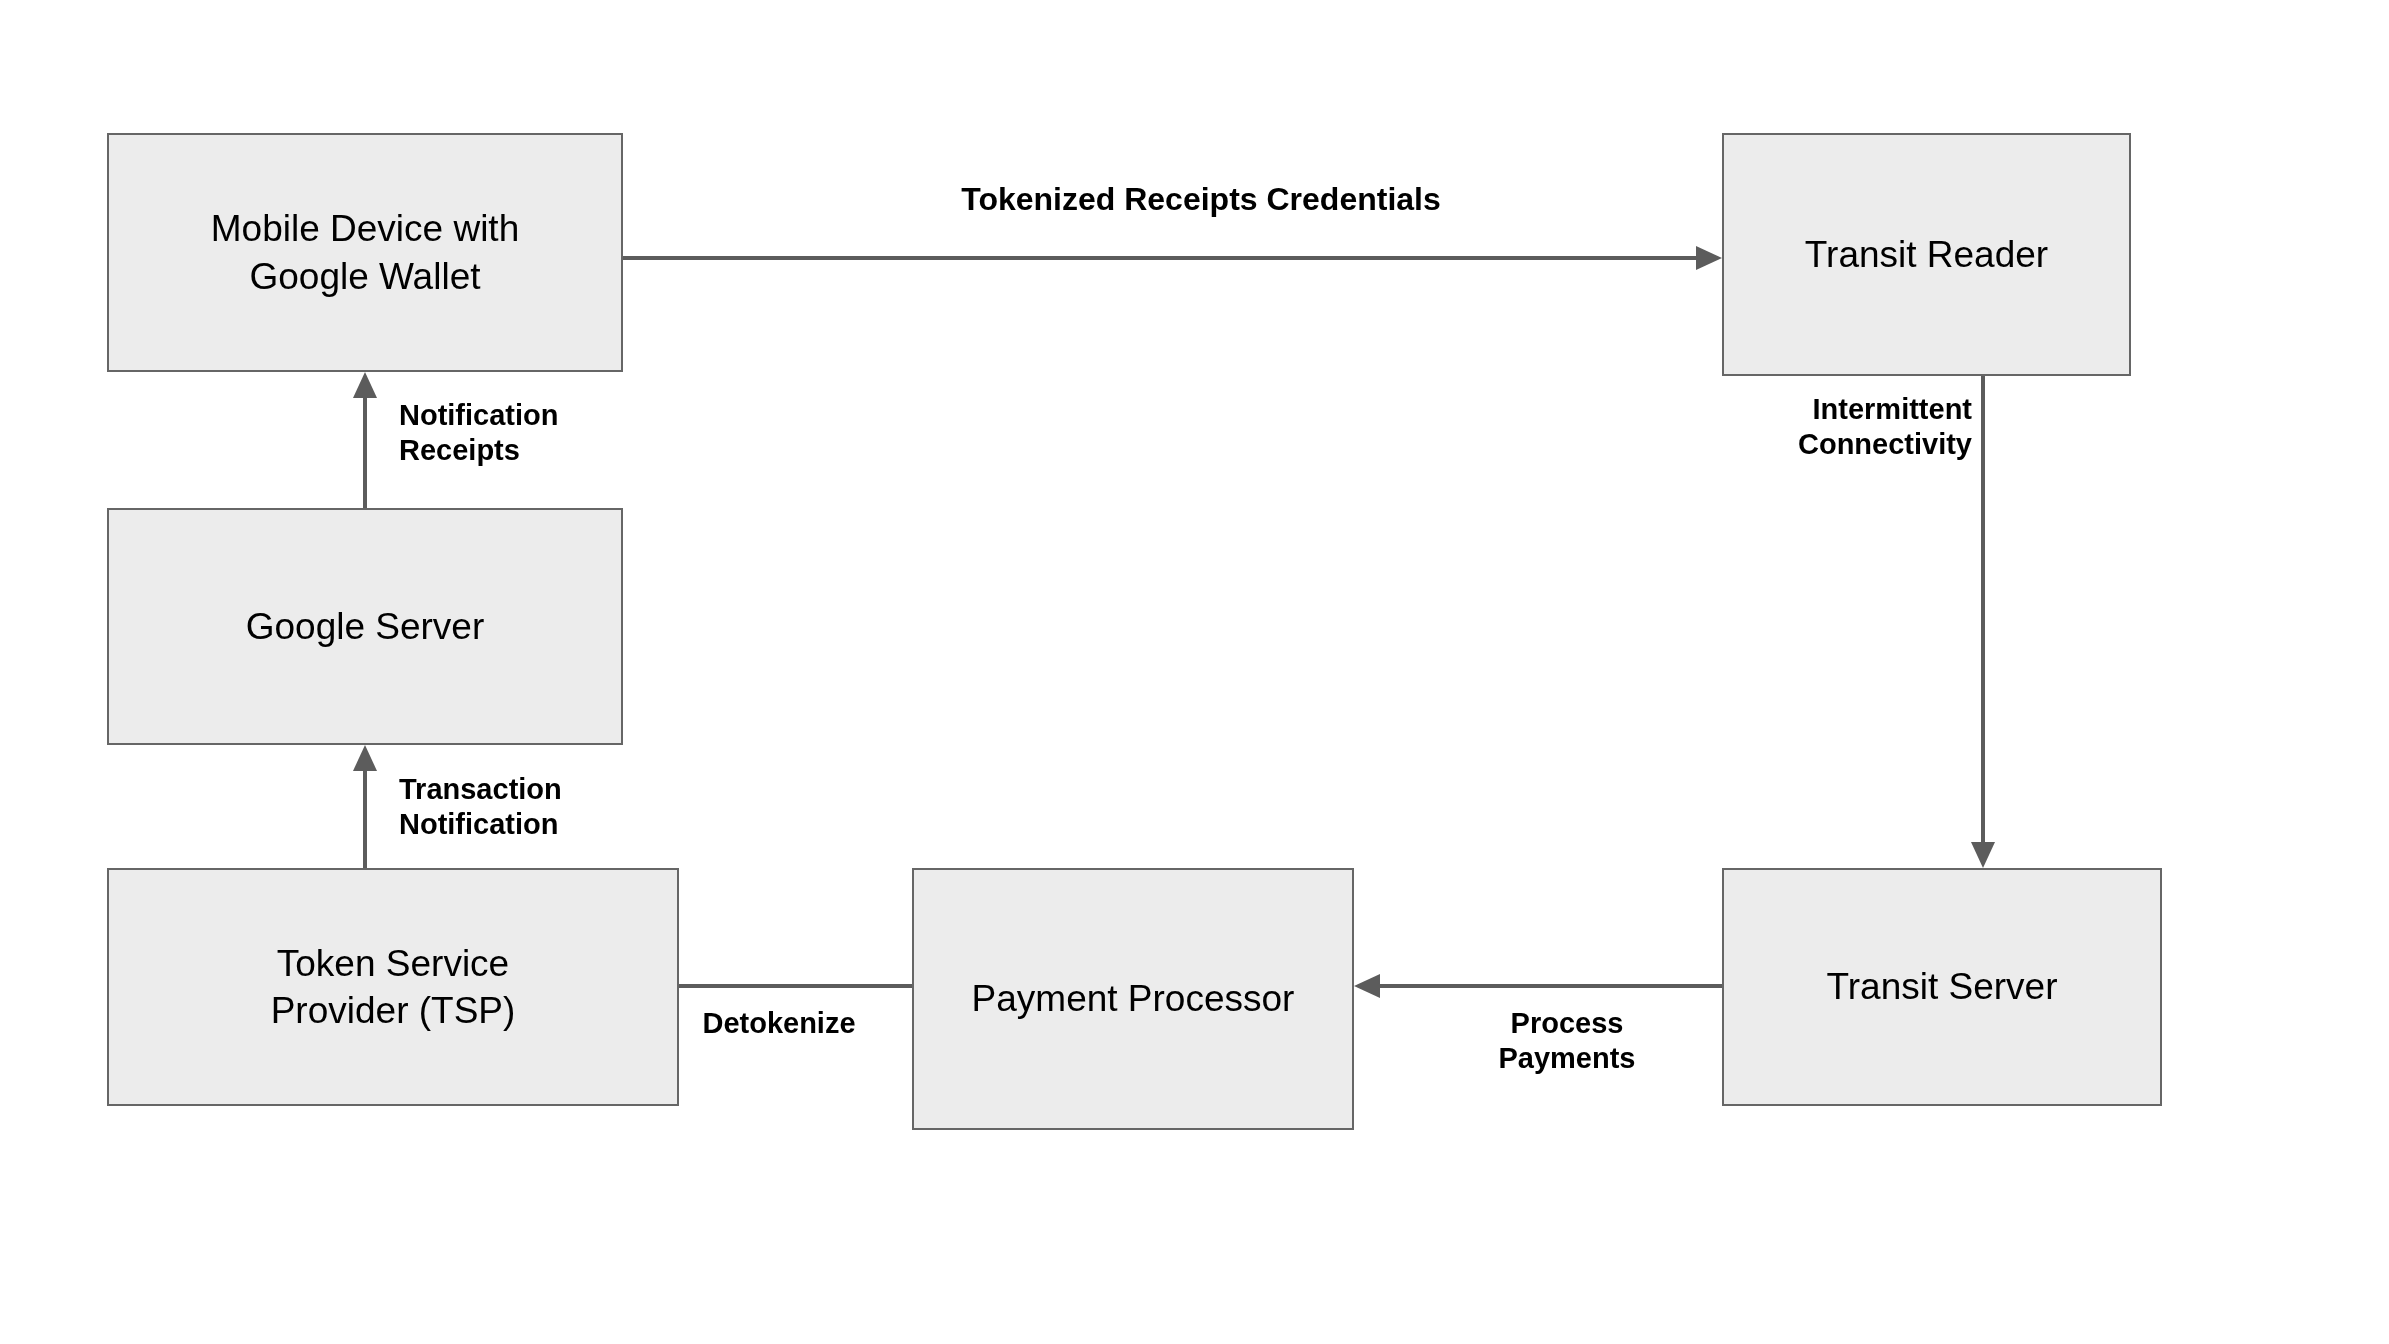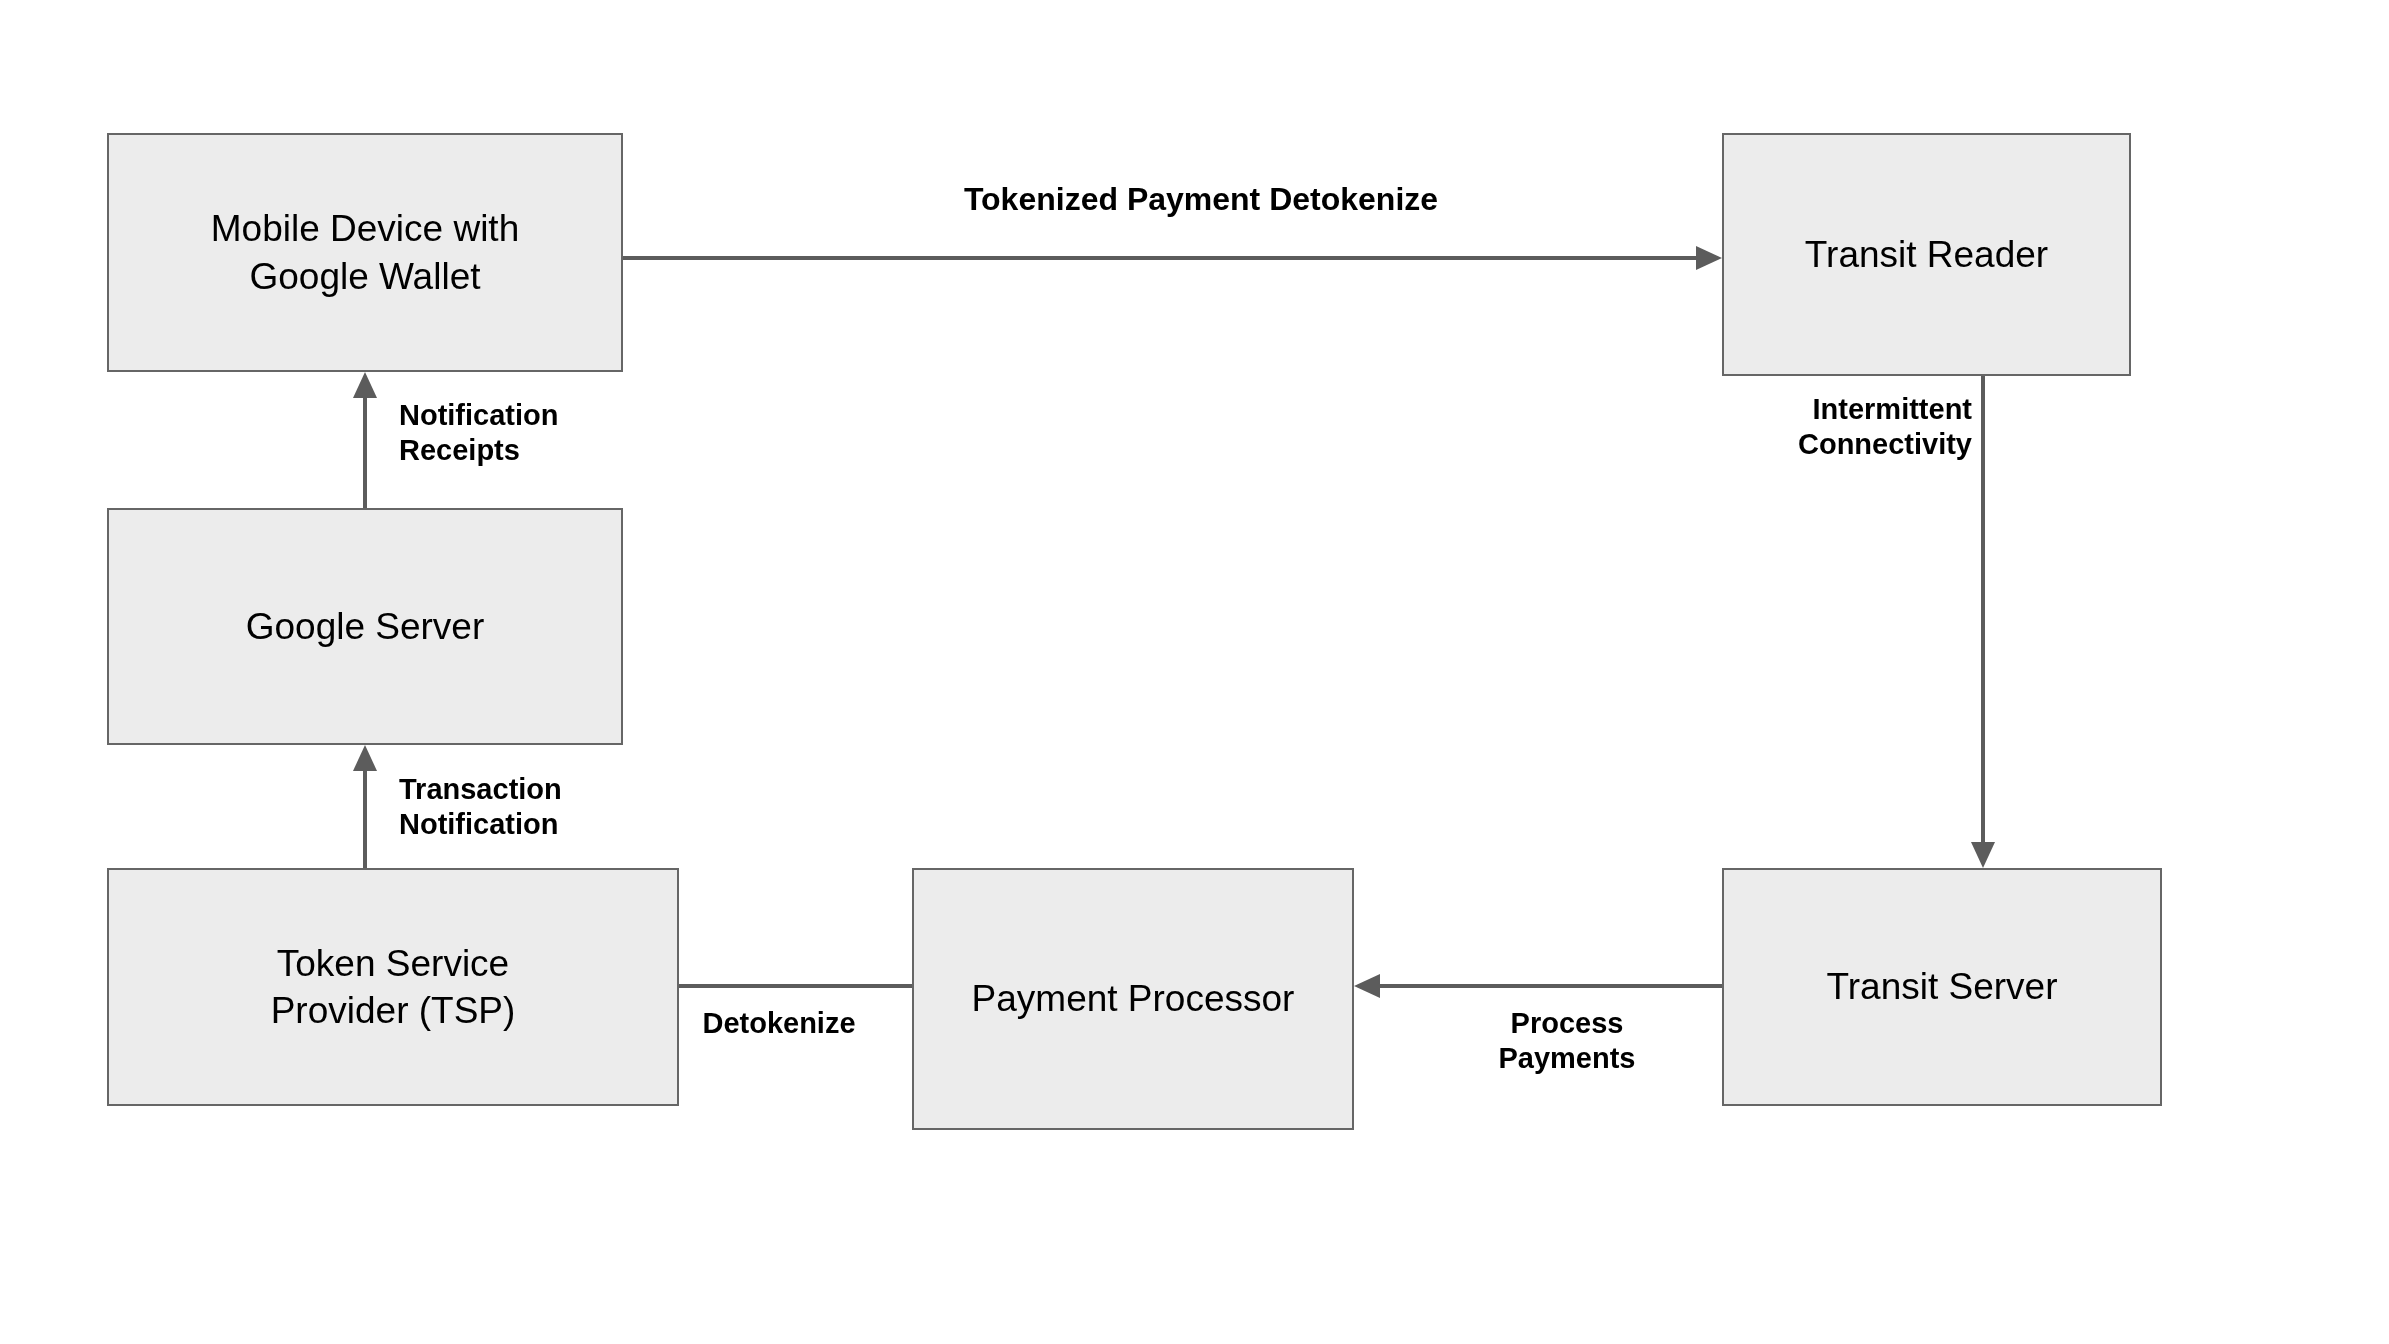--- a/index.html
+++ b/index.html
@@ -115,21 +115,21 @@
 
   <div class="node" style="left:107px; top:868px; width:572px; height:238px;">
     <span class="node-label">Token Service
 Provider (TSP)</span>
   </div>
 
   <div class="node" style="left:912px; top:868px; width:442px; height:262px;">
     <span class="node-label">Payment Processor</span>
   </div>
 
-  <div class="edge-label el-center" style="left:840px; top:180px; width:722px; font-size:32px;">Tokenized Payment Detokenize</div>
+  <div class="edge-label el-center" style="left:840px; top:180px; width:722px; font-size:32px;">Tokenized Receipts Credentials</div>
 
   <div class="edge-label el-right" style="left:1650px; top:392px; width:322px;">Intermittent
 Connectivity</div>
 
 
   <div class="edge-label el-center" style="left:1438px; top:1006px; width:258px;">Process
 Payments</div>
 
   <div class="edge-label el-center" style="left:650px; top:1006px; width:258px;">Detokenize</div>
 

